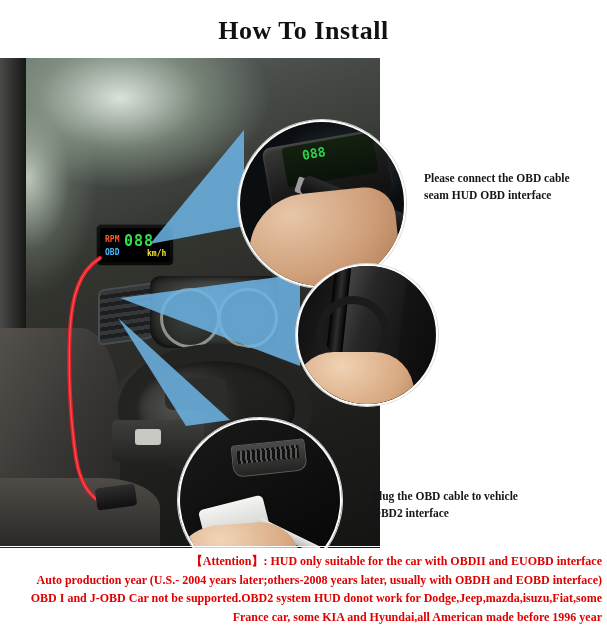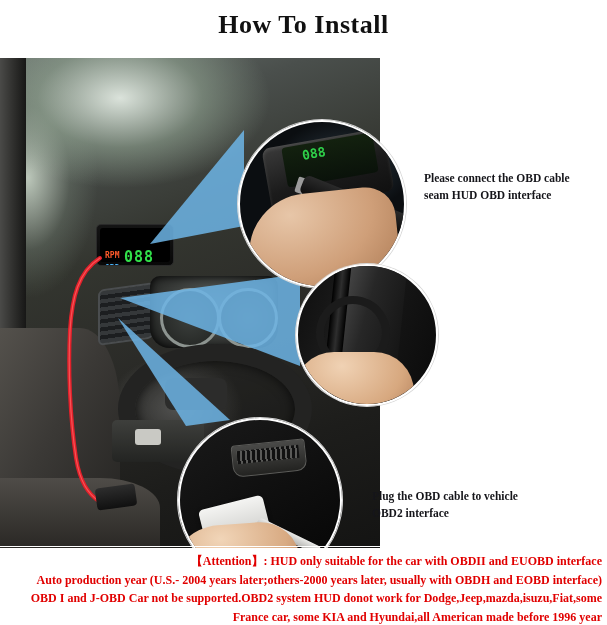--- a/index.html
+++ b/index.html
@@ -13,21 +13,21 @@
   #page {
     position: relative;
     width: 607px;
     height: 625px;
     overflow: hidden;
     background: #ffffff;
   }
   
   #title {
     position: absolute;
-    top: 10px;
+    top: 16px;
     left: 0;
     width: 607px;
     text-align: center;
     font-size: 26px;
     font-weight: bold;
     letter-spacing: 0.5px;
     color: #111111;
     font-family: "Liberation Serif", serif;
   }
   
@@ -154,21 +154,20 @@
     left: 3px; top: 3px;
     width: 70px; height: 34px;
     background: #000;
     border-radius: 3px;
   }
   .hud-seg {
     position: absolute;
     font-family: "DejaVu Sans Mono", monospace;
     font-weight: bold;
     line-height: 1;
-    margin-top: 16px;
   }
   #hud-big { left: 24px; top: 6px; font-size: 15px; color: #31e04a; letter-spacing: 1px; }
   #hud-small { left: 47px; top: 22px; font-size: 8px; color: #f2e53a; }
   #hud-left { left: 5px; top: 8px; font-size: 8px; color: #ff5a2b; }
   #hud-left2 { left: 5px; top: 21px; font-size: 8px; color: #49b8ff; }
   
   #cable {
     position: absolute;
     left: 0; top: 10px;
     width: 380px; height: 490px;
@@ -434,18 +433,18 @@
     </div>
 
     <div class="caption" id="cap-1">Please connect the OBD cable seam HUD OBD interface</div>
     <div class="caption" id="cap-3">Plug the  OBD cable to vehicle OBD2 interface</div>
   </div>
 
   <div id="att-divider"></div>
 
   <div id="attention">
     <div class="line">【Attention】: HUD only suitable for the car with OBDII and EUOBD interface</div>
-    <div class="line">Auto production year (U.S.- 2004 years later;others-2000 years later, usually with OBDH and EOBD interface)</div>
+    <div class="line">Auto production year (U.S.- 2004 years later;others-2008 years later, usually with OBDH and EOBD interface)</div>
     <div class="line">OBD I and J-OBD Car not be supported.OBD2 system HUD donot work for Dodge,Jeep,mazda,isuzu,Fiat,some</div>
     <div class="line">France car, some KIA and Hyundai,all American made before 1996 year</div>
   </div>
 
 </div>
 
 </body></html>

